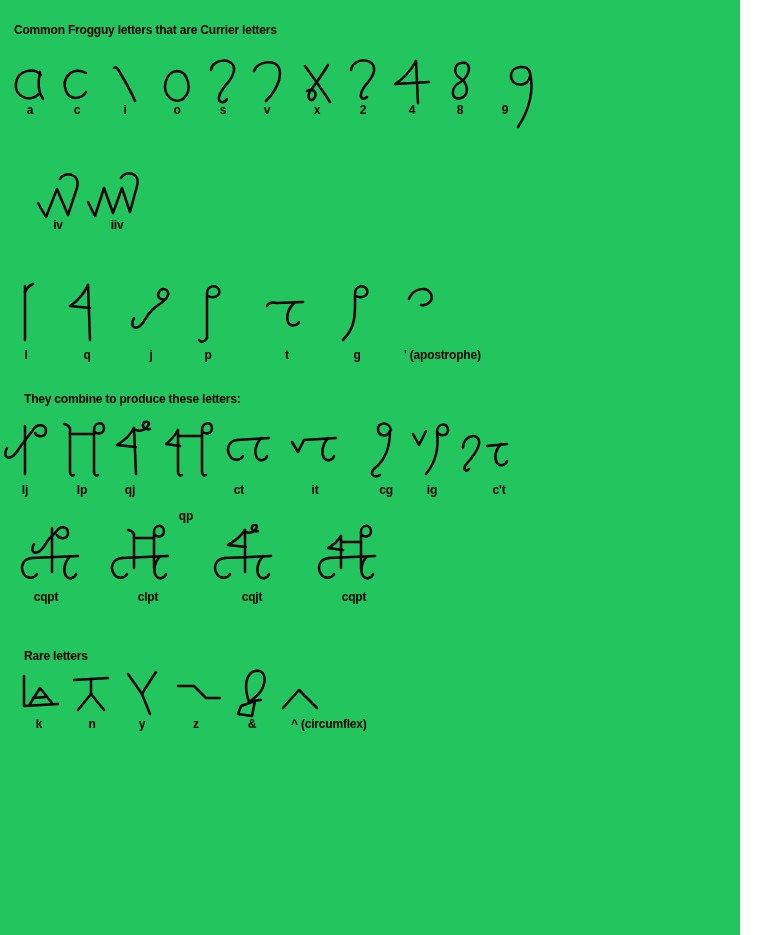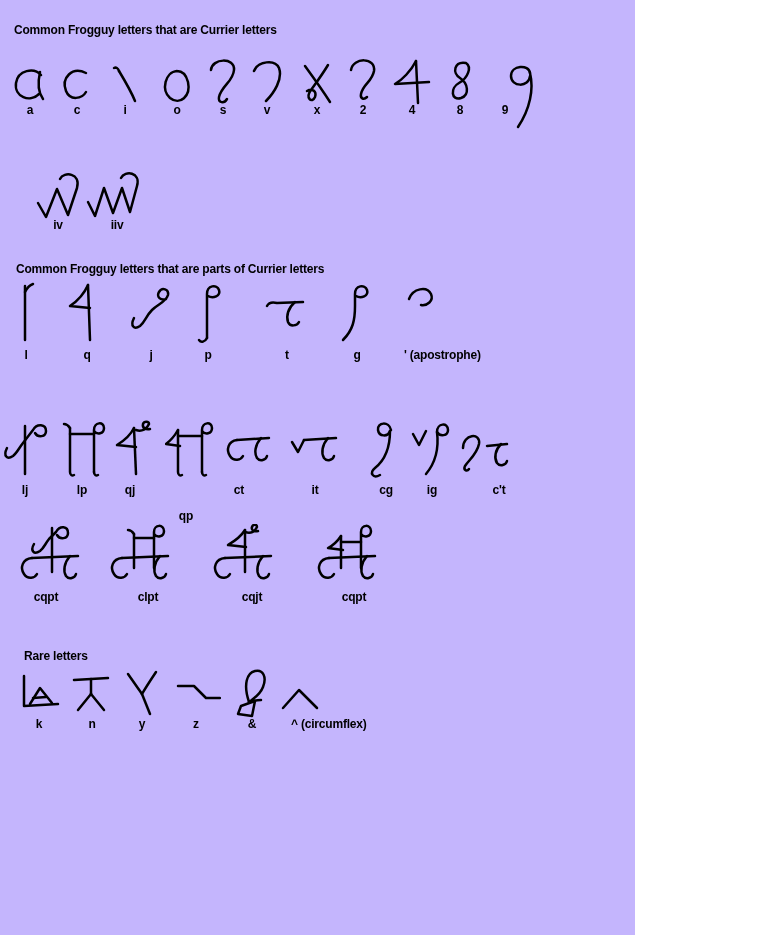--- a/index.html
+++ b/index.html
@@ -1,16 +1,16 @@
 <!DOCTYPE html>
 <html><head>
 <meta charset="utf-8">
 <style>
   html,body{margin:0;padding:0;background:#fff;}
-  #canvas{position:relative;width:635px;height:935px;background:#c4b5fd;overflow:hidden;
+  #canvas{position:relative;width:740px;height:935px;background:#22c55e;overflow:hidden;
           font-family:"Liberation Sans",sans-serif;color:#000;}
   .hd{position:absolute;font:bold 12px "Liberation Sans",sans-serif;letter-spacing:-0.2px;white-space:nowrap;}
   .lbl{position:absolute;font:bold 12px "Liberation Sans",sans-serif;letter-spacing:-0.2px;
        transform:translateX(-50%);white-space:nowrap;}
   .lbl.la{transform:none;}
   svg.g{position:absolute;fill:none;stroke:#000;stroke-width:2.5px;stroke-linecap:round;stroke-linejoin:round;overflow:visible;}
   #defs{position:absolute;width:0;height:0;}
 </style>
 </head>
 <body>
@@ -251,21 +251,20 @@
 
   <svg class="g" style="left:32px;top:169px" width="56" height="52">
       <use href="#g-iv"></use>
     </svg>
   <svg class="g" style="left:84px;top:168px" width="62" height="52">
       <use href="#g-iiv"></use>
     </svg>
   <div class="lbl" style="left:58px;top:218px">iv</div>
   <div class="lbl" style="left:117px;top:218px">iiv</div>
 
-  <div class="hd" style="left:16px;top:262px">Common Frogguy letters that are parts of Currier letters</div>
   <svg class="g" style="left:4px;top:282px" width="44" height="64">
       <use href="#g-l"></use>
     </svg>
   <svg class="g" style="left:65px;top:282px" width="44" height="64">
       <use href="#g-q"></use>
     </svg>
   <svg class="g" style="left:129px;top:282px" width="44" height="64">
       <use href="#g-j"></use>
     </svg>
   <svg class="g" style="left:186px;top:282px" width="44" height="64">
@@ -281,20 +280,21 @@
       <use href="#g-ap"></use>
     </svg>
   <div class="lbl" style="left:26px;top:348px">l</div>
   <div class="lbl" style="left:87px;top:348px">q</div>
   <div class="lbl" style="left:151px;top:348px">j</div>
   <div class="lbl" style="left:208px;top:348px">p</div>
   <div class="lbl" style="left:287px;top:348px">t</div>
   <div class="lbl" style="left:357px;top:348px">g</div>
   <div class="lbl la" style="left:404px;top:348px">' (apostrophe)</div>
 
+  <div class="hd" style="left:24px;top:392px">They combine to produce these letters:</div>
   <svg class="g" style="left:2px;top:420px" width="52" height="60">
       <use href="#g-lj"></use>
     </svg>
   <svg class="g" style="left:57px;top:420px" width="52" height="60">
       <use href="#g-lp"></use>
     </svg>
   <svg class="g" style="left:113px;top:420px" width="52" height="60">
       <use href="#g-qj"></use>
     </svg>
   <svg class="g" style="left:165px;top:420px" width="52" height="60">

